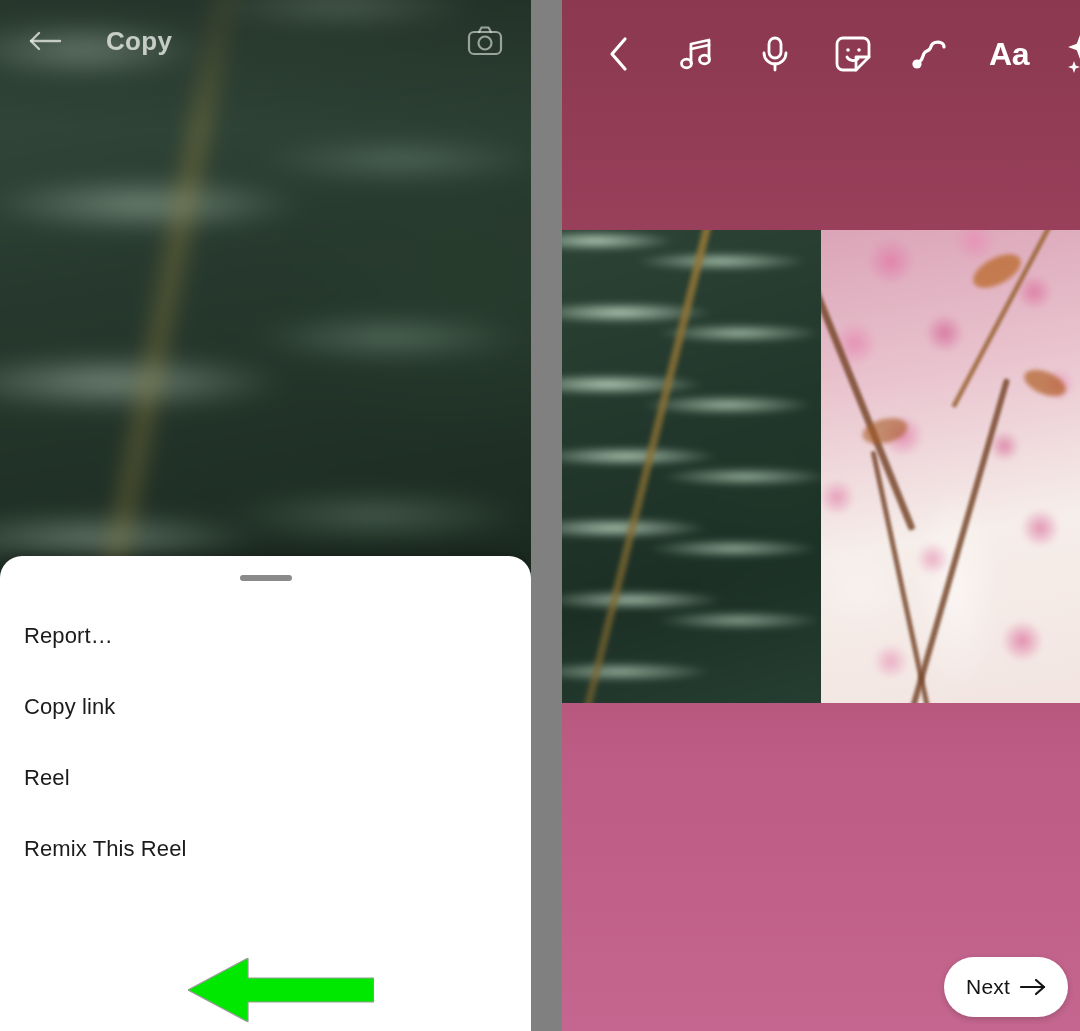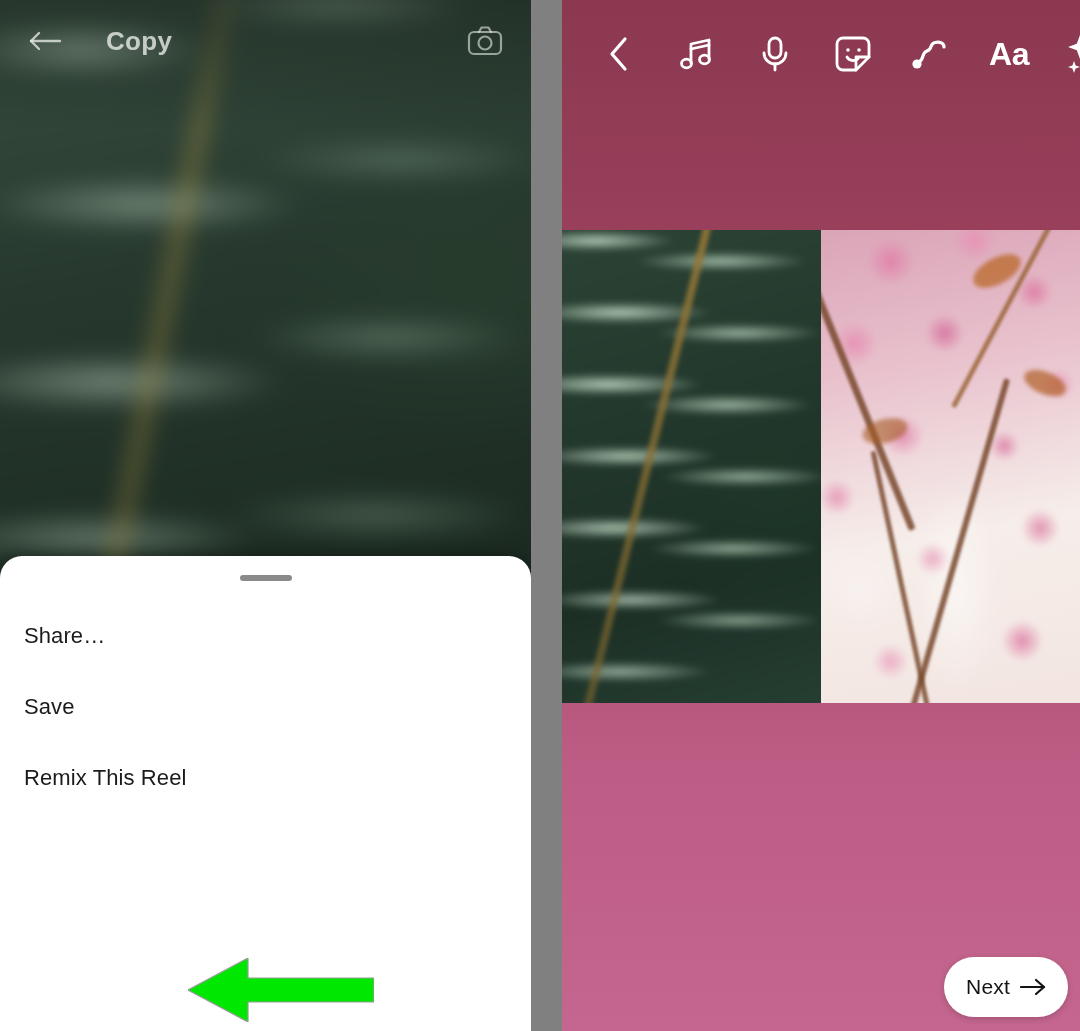--- a/index.html
+++ b/index.html
@@ -189,24 +189,27 @@
           <path d="M12 7 L14.5 2.5 H21.5 L24 7"></path>
           <circle cx="18" cy="18" r="6.5"></circle>
         </svg>
       </div>
     </div>
 
     <div class="sheet">
       <div class="sheet-handle"></div>
       <div class="menu">
         <div class="menu-item">
-          <span>Share…</span>
+          <span>Report…</span>
         </div>
         <div class="menu-item">
-          <span>Save</span>
+          <span>Copy link</span>
+        </div>
+        <div class="menu-item">
+          <span>Reel</span>
         </div>
         <div class="menu-item">
           <span>Remix This Reel</span>
         </div>
       </div>
     </div>
 
     <svg class="green-arrow" viewBox="0 0 186 64">
       <polygon points="0,32 60,0 60,20 186,20 186,44 60,44 60,64" fill="#00E800" stroke="#9a9a9a" stroke-width="1.2"></polygon>
     </svg>

